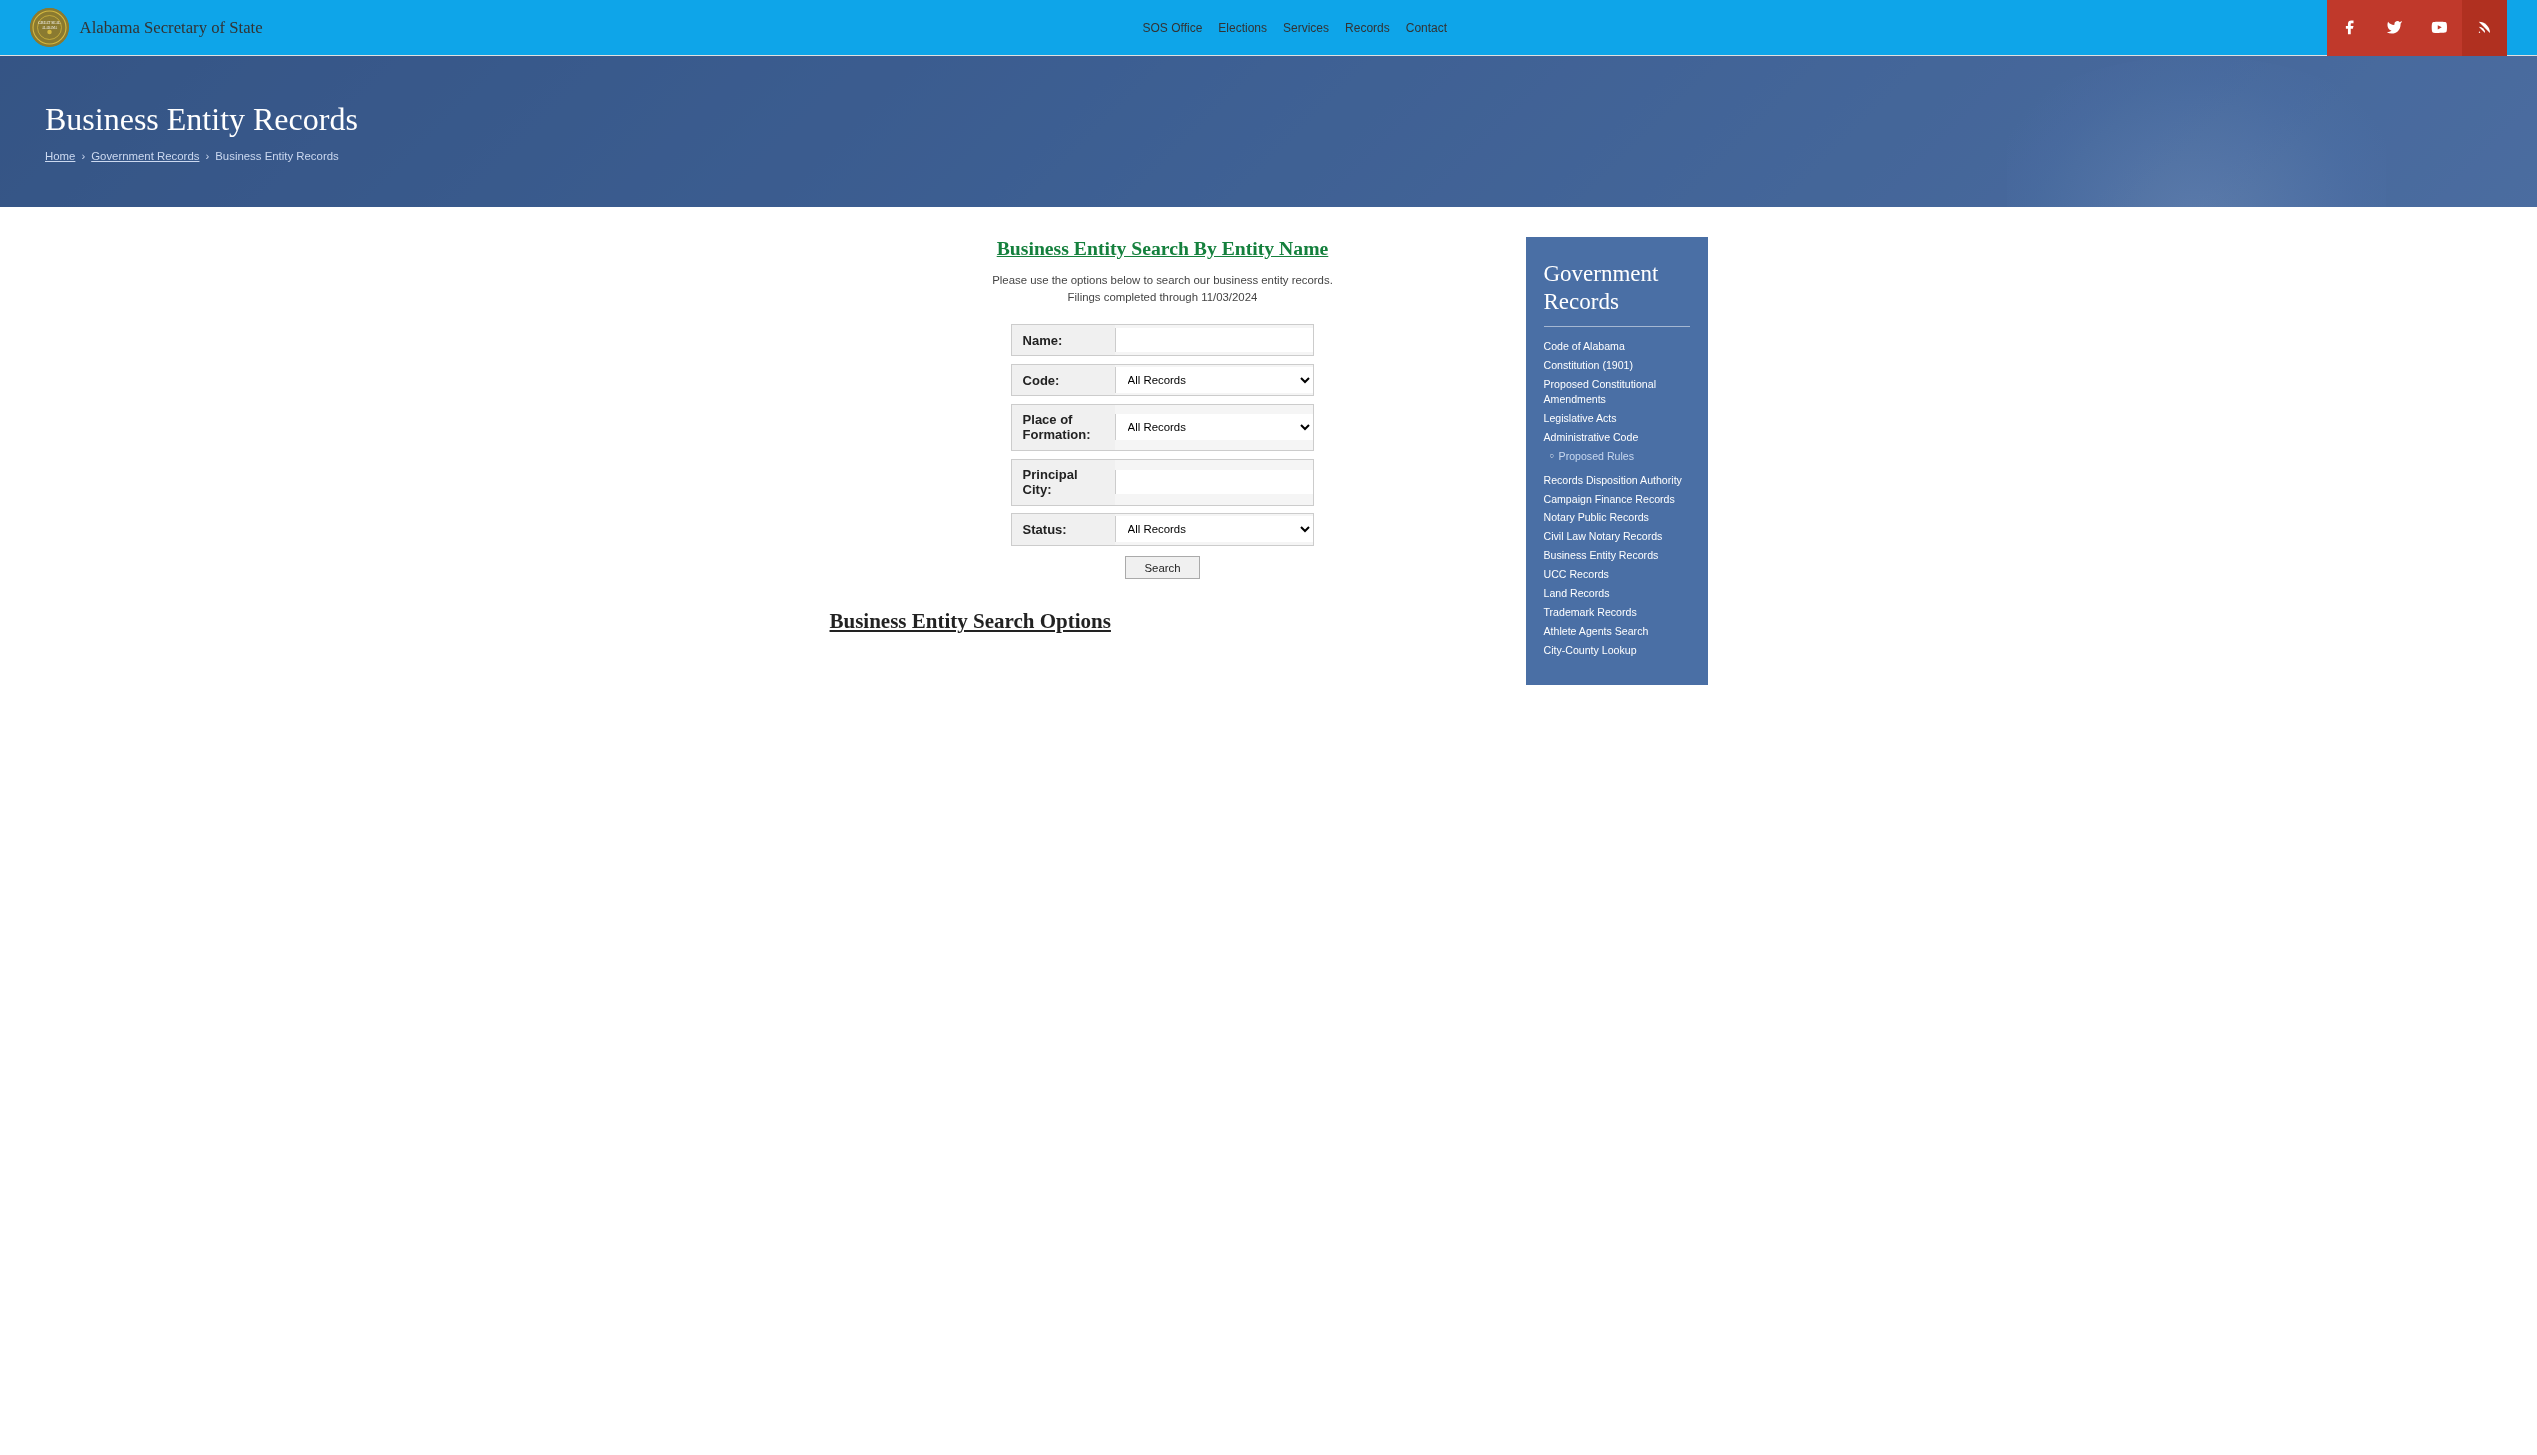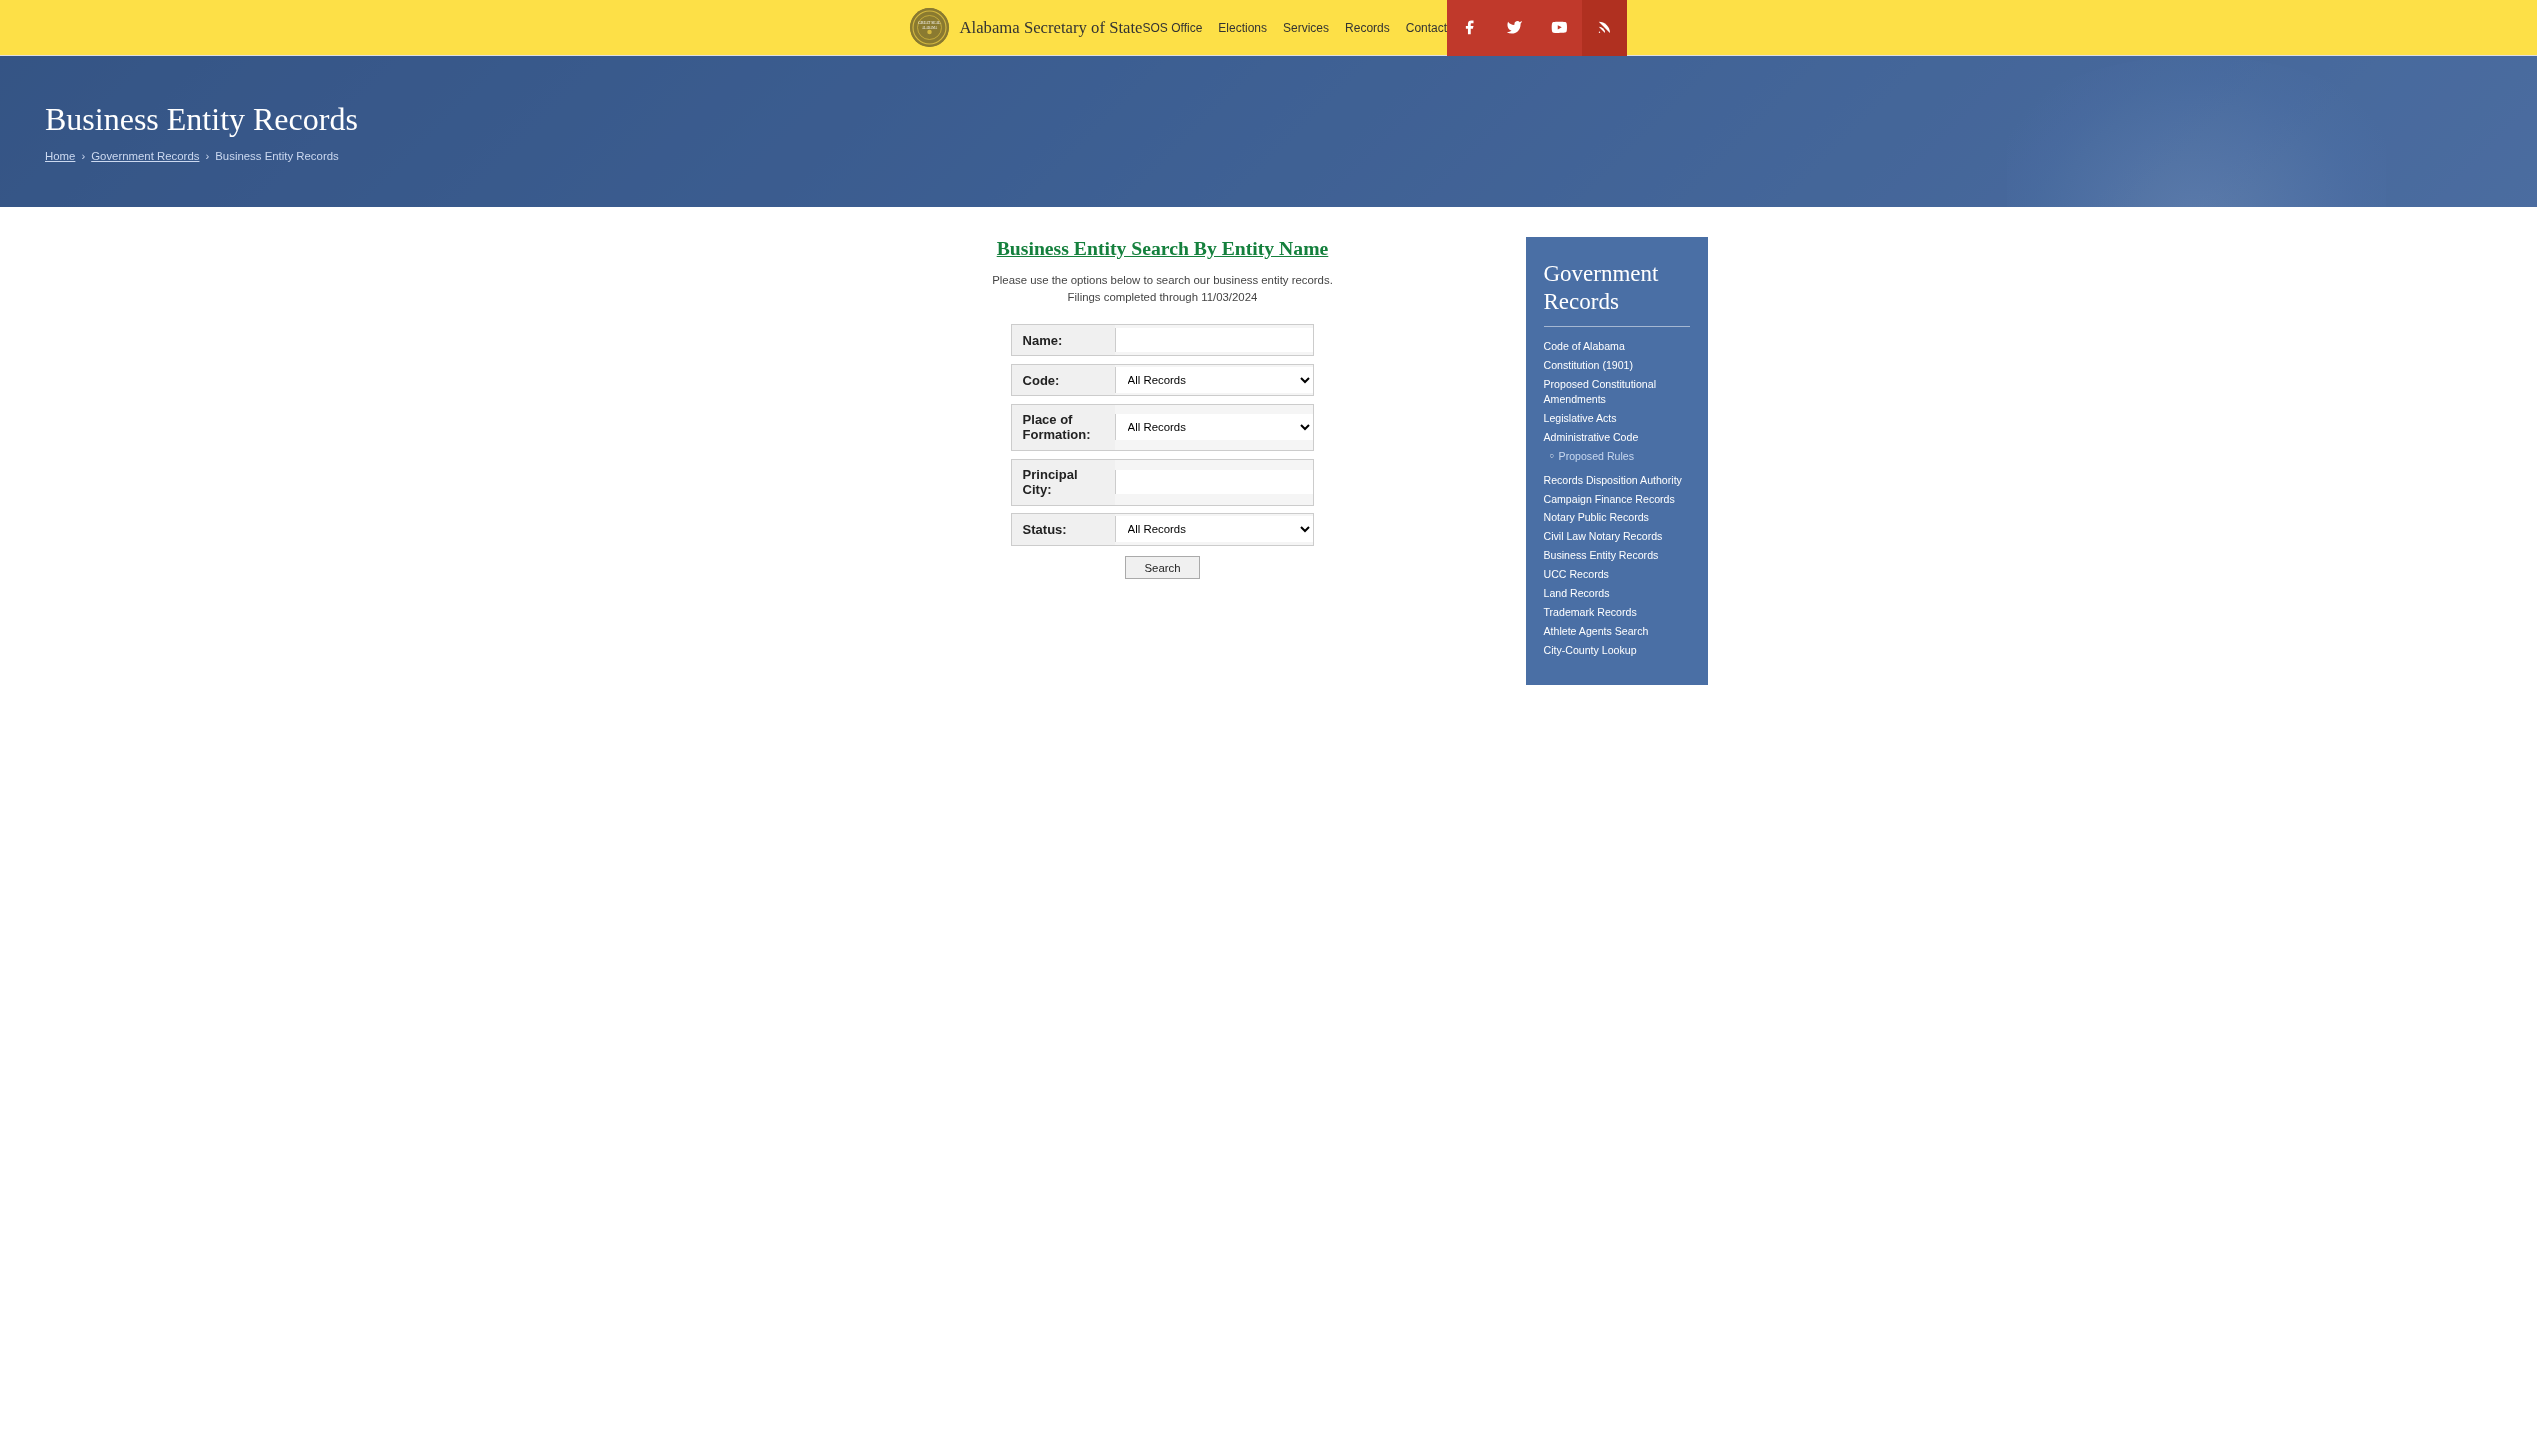--- a/index.html
+++ b/index.html
@@ -2,23 +2,23 @@
 <html style="font-size:12px"><head>
   <meta charset="utf-8">
   <style>
     * { box-sizing: border-box; margin: 0; padding: 0; }
     body { font-family: Georgia, 'Times New Roman', serif; font-size: 12px; color: #333; background: #fff; }
 
     
     .header {
       display: flex;
       align-items: center;
-      justify-content: center;
+      justify-content: space-between;
       padding: 0 30px;
-      background: #fde047;
+      background: #0ea5e9;
       height: 56px;
       border-bottom: 0.8px solid #e0e0e0;
     }
     .header-left {
       display: flex;
       align-items: center;
       gap: 10.6px;
     }
     .header-title {
       font-size: 16.7px;
@@ -377,20 +377,21 @@
           <option>Inactive</option>
           <option>Dissolved</option>
         </select>
       </div>
 
       <div class="search-btn-row">
         <button class="search-btn">Search</button>
       </div>
     </div>
 
+    <h2 class="options-title">Business Entity Search Options</h2>
 
   </div>
 
   <aside class="sidebar">
     <div class="sidebar-box">
       <h2 class="sidebar-heading">Government Records</h2>
       <hr class="sidebar-divider">
       <ul class="sidebar-links">
         <li>
           <a href="#">Code of Alabama</a>

